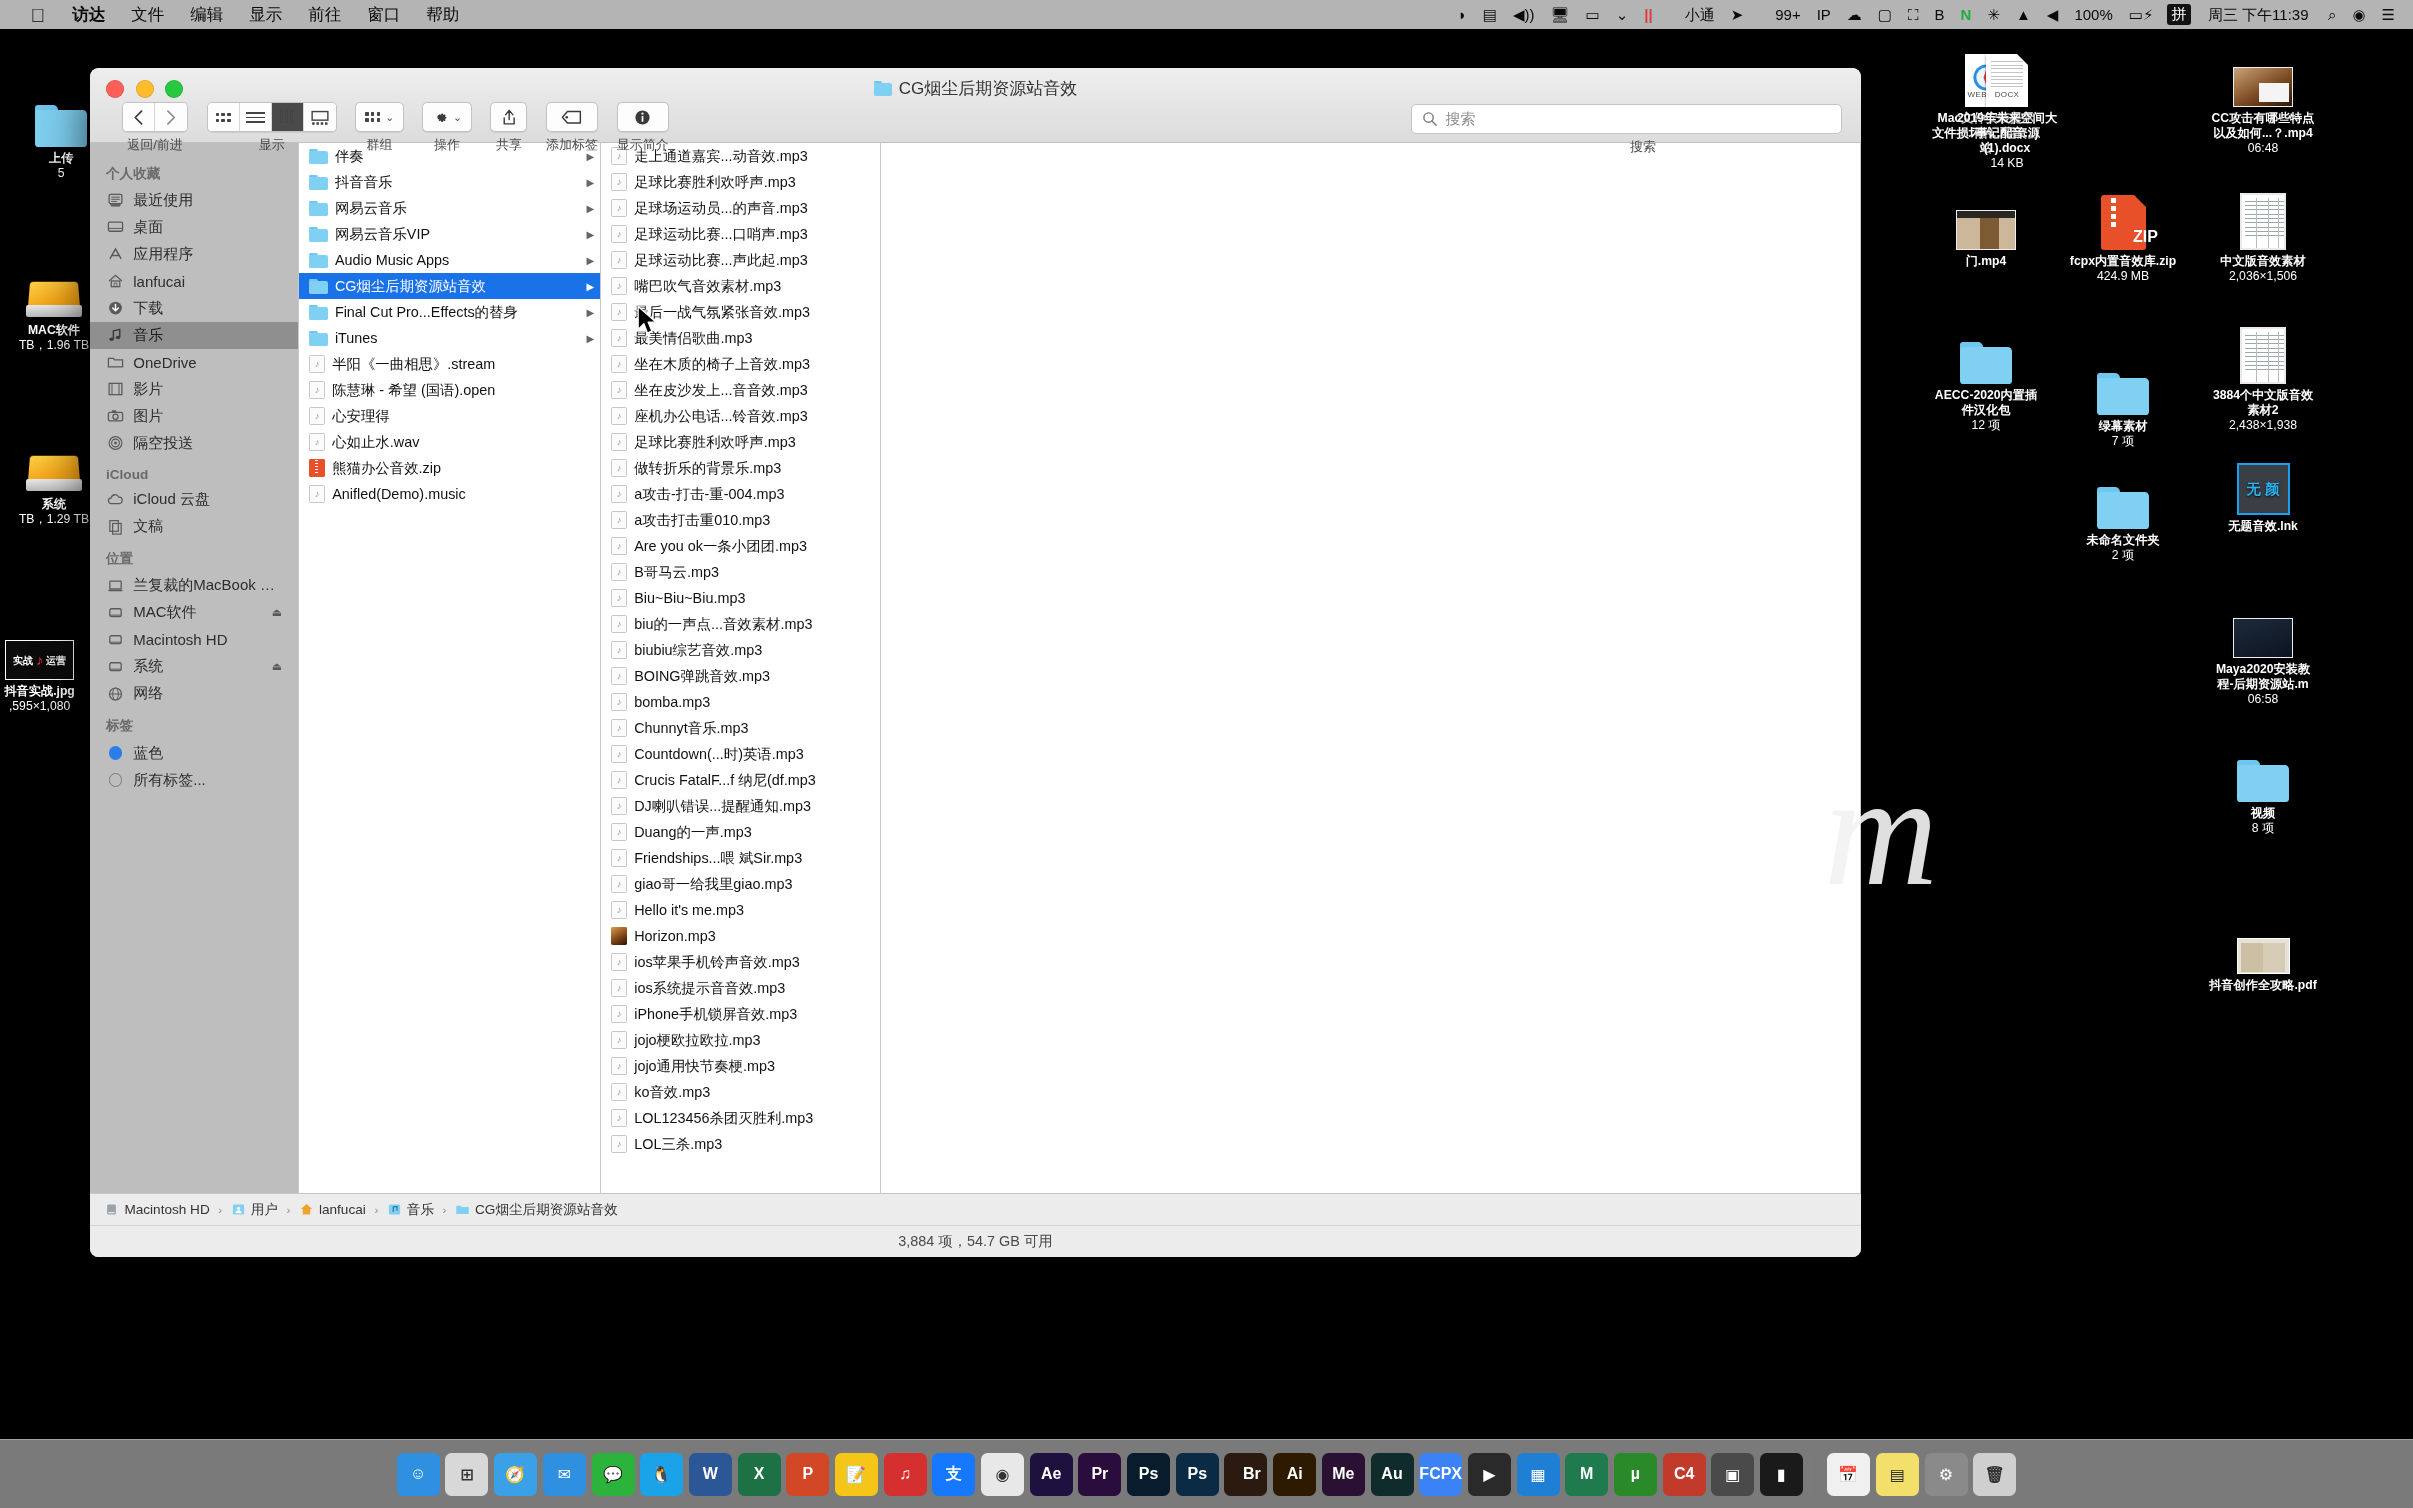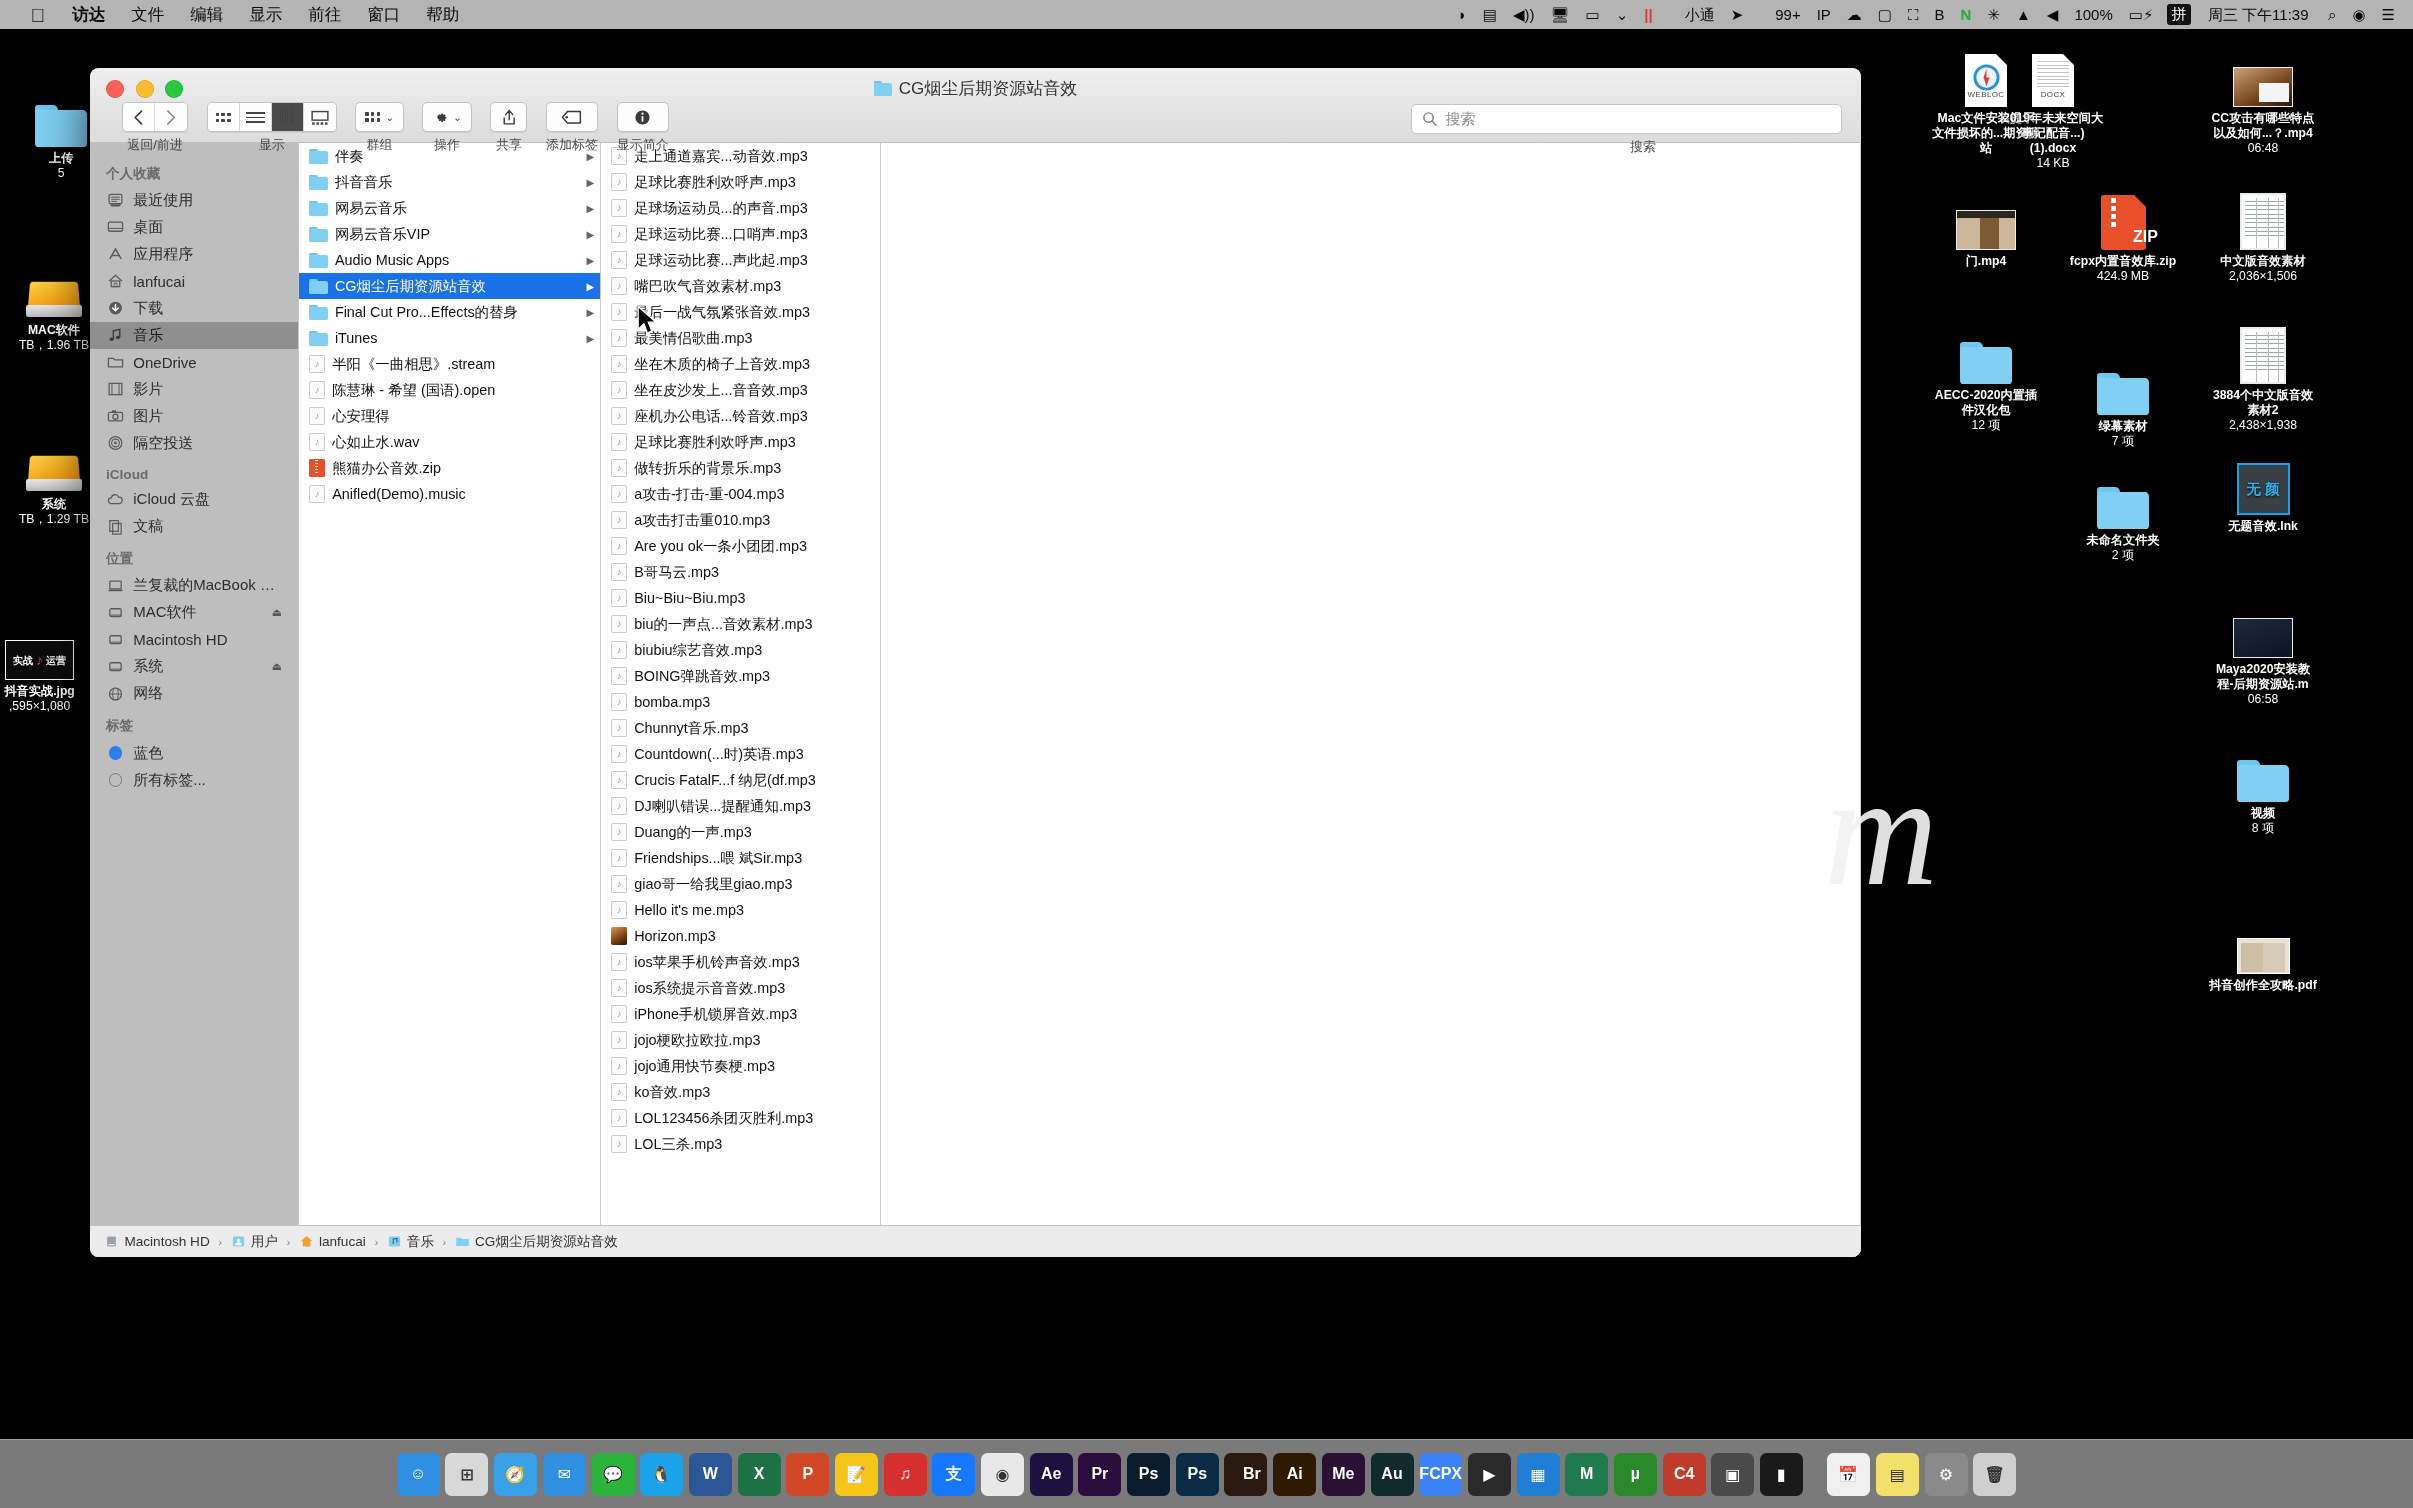--- a/index.html
+++ b/index.html
@@ -250,21 +250,21 @@
             <circle cx="20" cy="20" r="14" fill="#e9f4fd"></circle>
             <polygon points="20,8 24,20 20,32 16,20" fill="#e03a3a"></polygon>
             <polygon points="20,8 24,20 20,20" fill="#fff"></polygon>
           </svg>
           <span class="tag">WEBLOC</span>
         </span>
       </div>
       <div class="nm">Mac文件安装提示文件损坏的...期资源站</div>
       <div class="sub"></div>
     </div>
-    <div class="dicon" style="left: 1999px; top: 45px;">
+    <div class="dicon" style="left: 1953px; top: 45px;">
       <div class="gfx">
         <span class="doc-ico">
           <i class="ln" style="top:7.2px"></i>
           <i class="ln" style="top:10.8px"></i>
           <i class="ln" style="top:14.4px"></i>
           <i class="ln" style="top:18px"></i>
           <i class="ln" style="top:21.5px"></i>
           <i class="ln" style="top:25px"></i>
           <i class="ln" style="top:29px"></i>
           <i class="ln" style="top:32px"></i>
@@ -1061,20 +1061,23 @@
         <span>音乐</span>
       </span>
       <span class="sep">›</span>
       <span class="pseg">
         <span class="pbico"><svg width="15" height="15" viewBox="0 0 24 24">
             <path d="M2 6 L9 6 L11 8 L22 8 L22 19 L2 19 Z" fill="#7fd0f2"></path>
           </svg></span>
         <span>CG烟尘后期资源站音效</span>
       </span>
     </div>
+  <div id="statusbar">
+    <span>3,884 项，54.7 GB 可用</span>
+  </div>
 </div>
 
 <svg id="cursor" width="24.4" height="33" viewBox="0 0 34 46">
   <path d="M3 2 L3 34 L11 26 L16 39 L22 36 L17 24 L28 24 Z" fill="#000" stroke="#fff" stroke-width="1.8" stroke-linejoin="round"></path>
 </svg>
 
 <div id="dock">
     <div class="dk sq" style="background: rgb(47, 143, 224);">☺</div>
     <div class="dk sq" style="background: rgb(216, 216, 216); color: rgb(51, 51, 51);">⊞</div>
     <div class="dk sq" style="background: rgb(58, 160, 232);">🧭</div>

